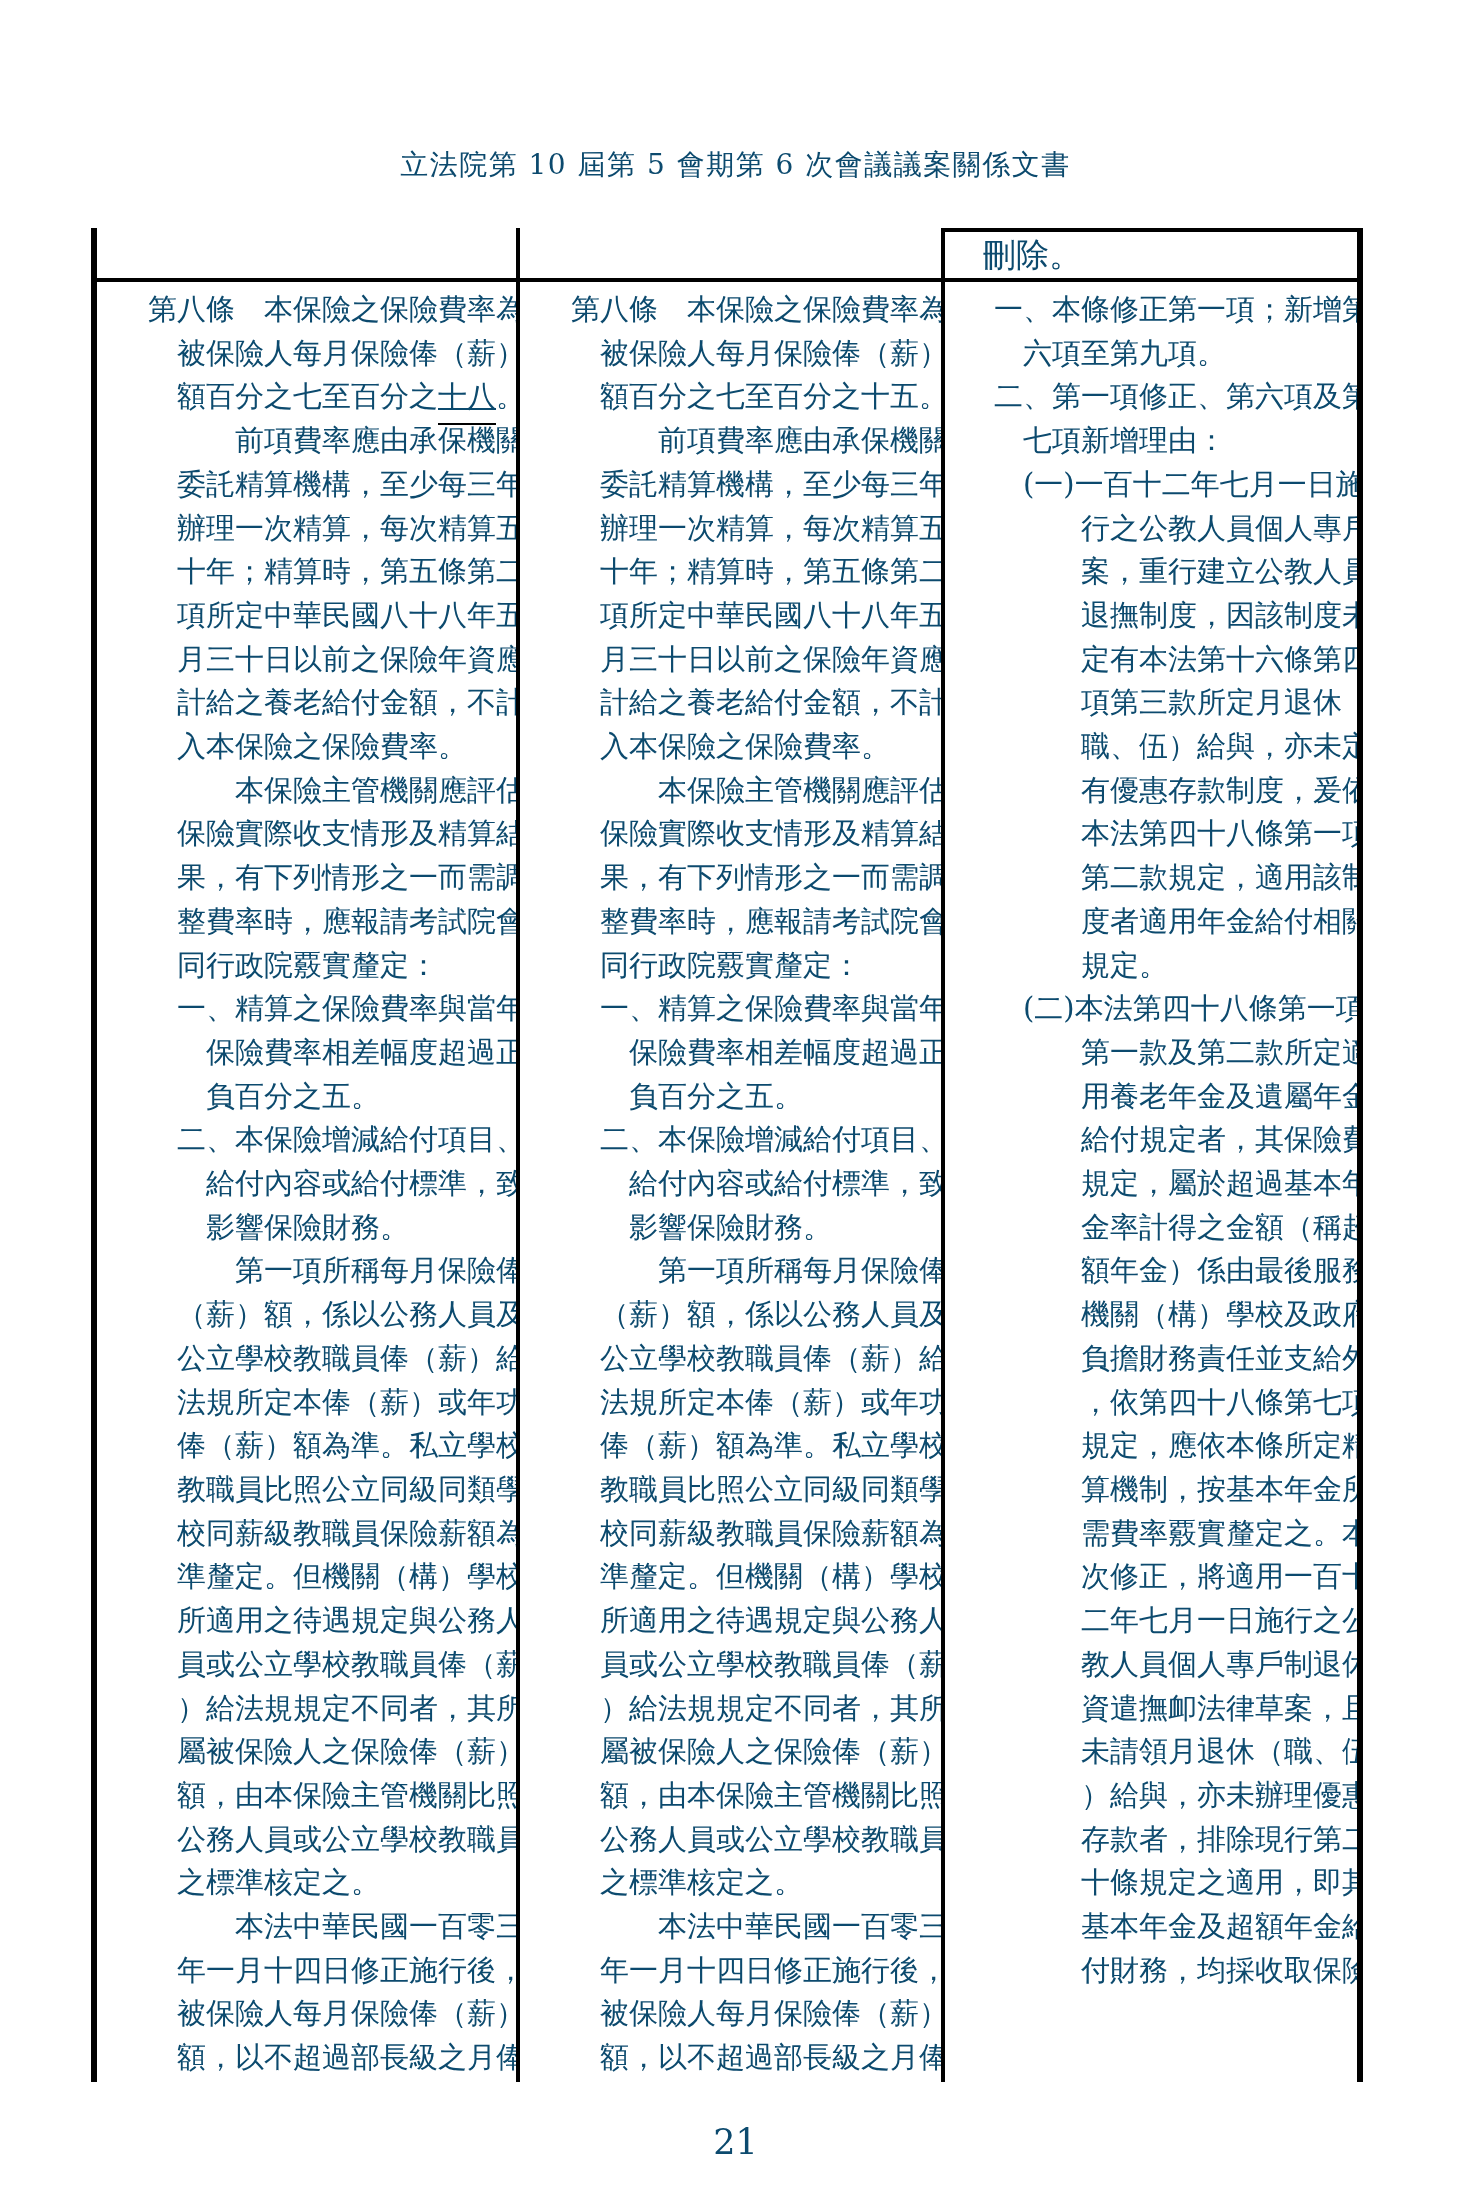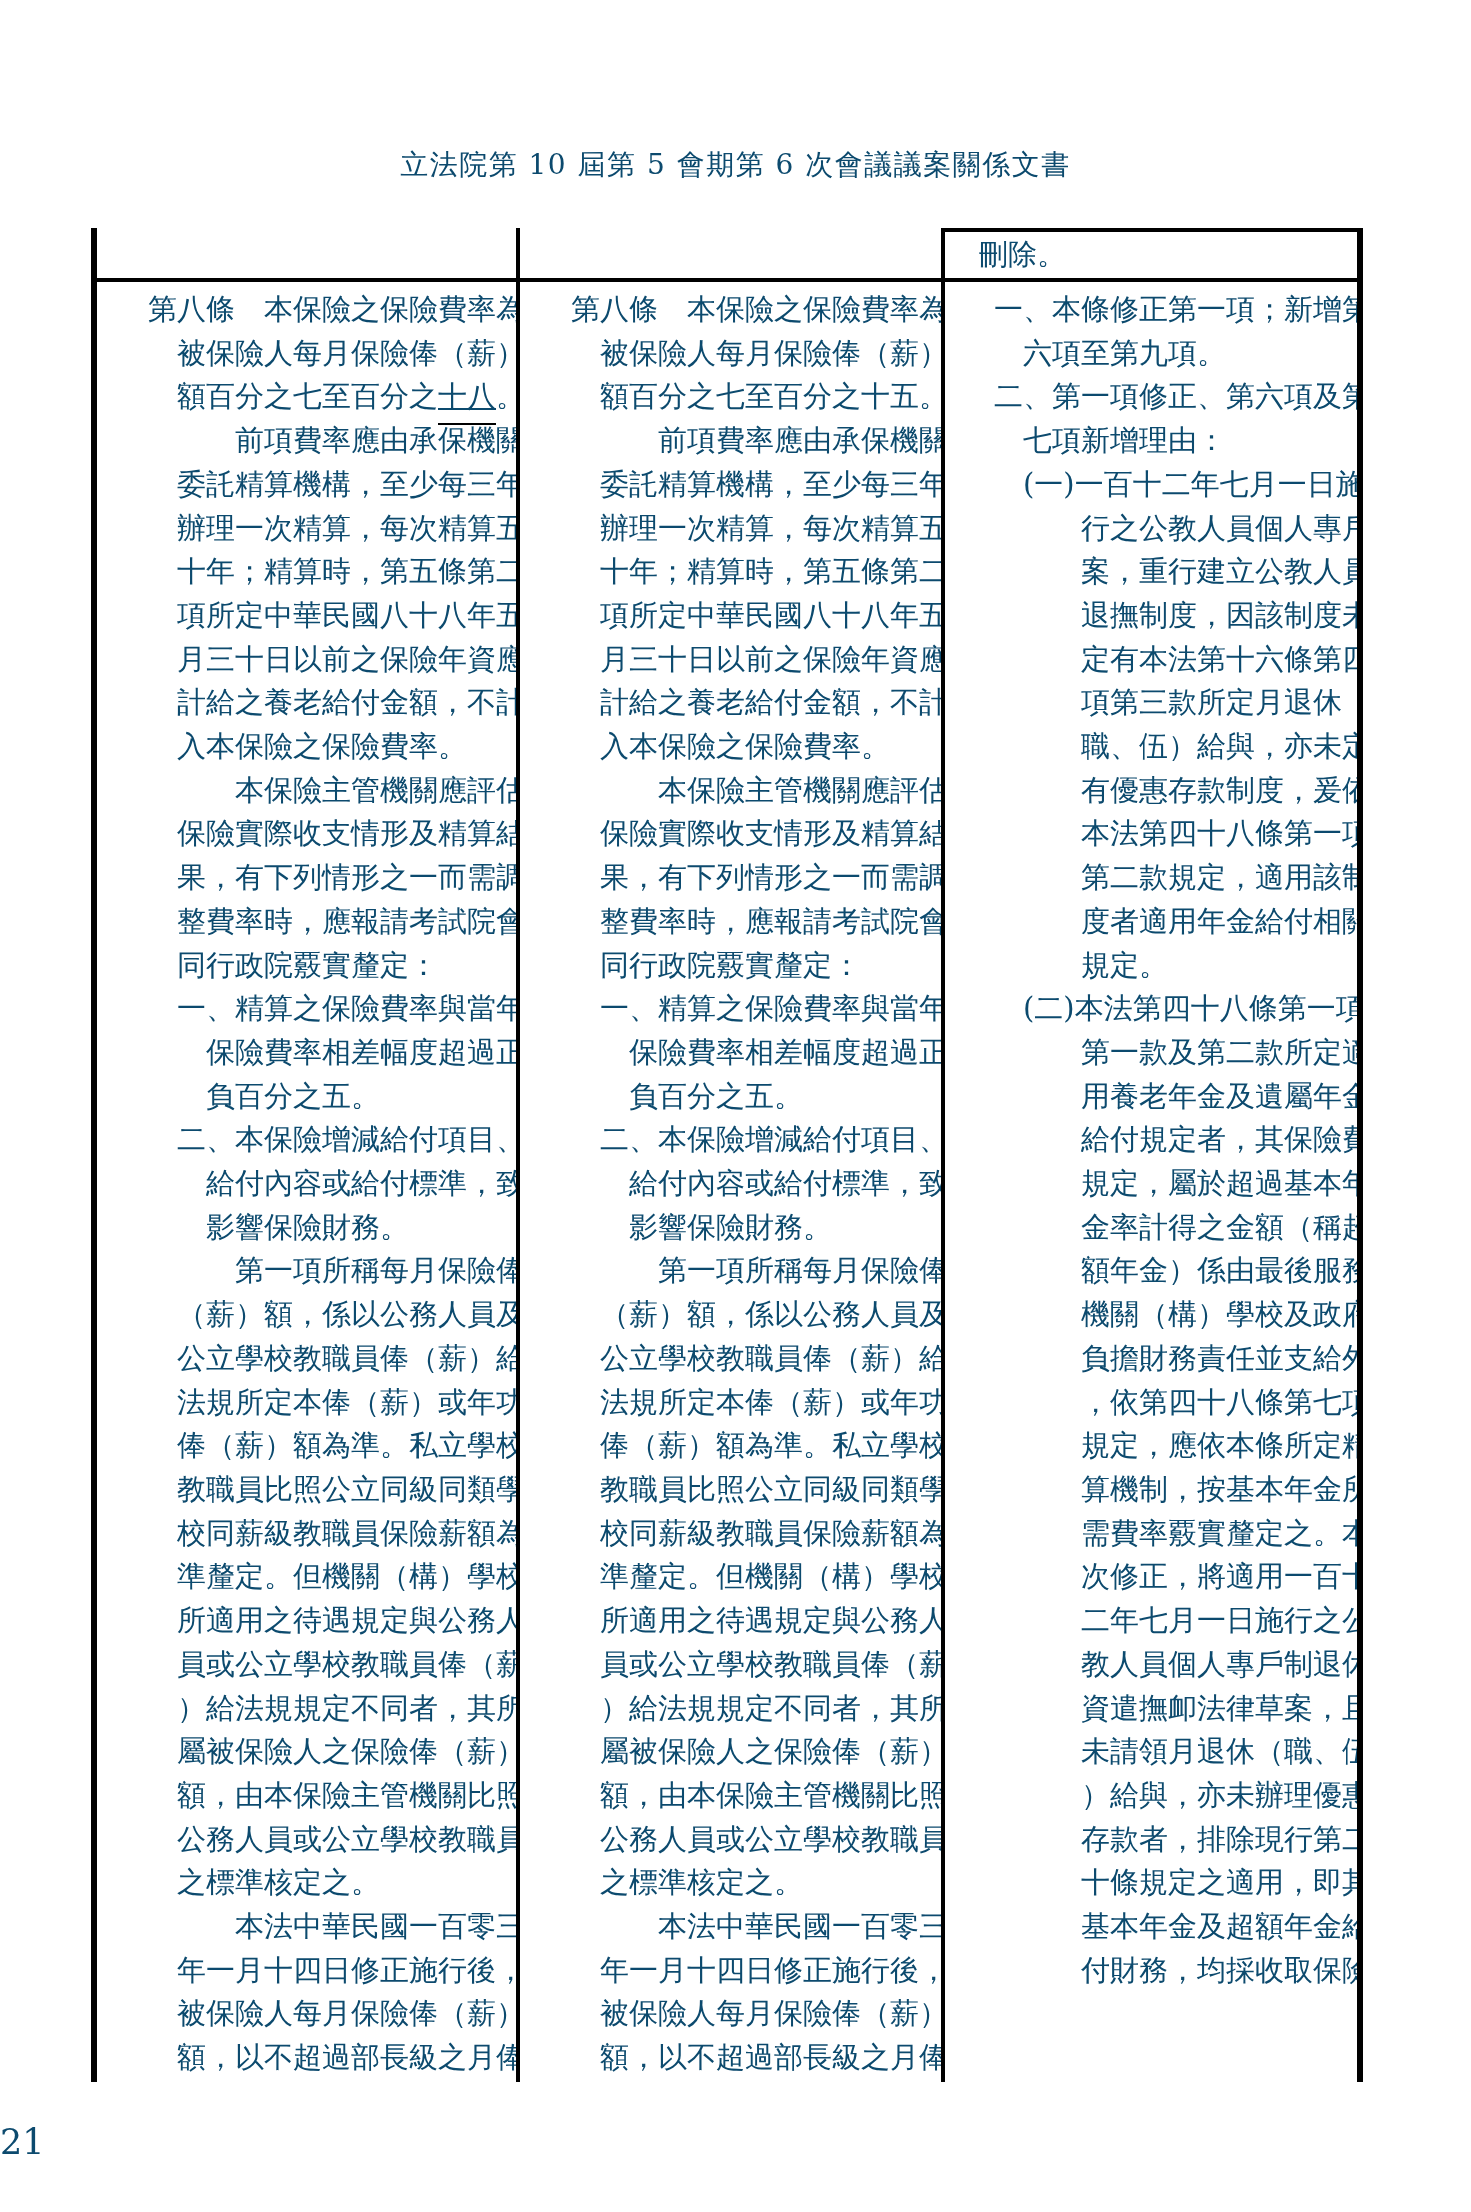--- a/index.html
+++ b/index.html
@@ -29,39 +29,40 @@
   }
   .col{height:100%;flex:none;box-sizing:border-box;}
   .col.c1{width:419px;}
   .col.c2{width:421px;}
   .col.c3{width:412px;}
   .vdiv{width:4px;background:#000;flex:none;height:100%;}
   .row1{
     height:54px;box-sizing:border-box;
     border-top:4px solid transparent;
     border-bottom:4px solid #000;
-    font-size:29px;line-height:45px;
+    font-size:33px;line-height:45px;
     padding-left:5px;
     white-space:pre;
     overflow:hidden;
   }
   .c3 .row1{border-top-color:#000;}
   .row2{
     height:calc(100% - 54px);box-sizing:border-box;
     padding:6px 0 0 13px;
     font-size:29px;
     line-height:43.7px;
     overflow:hidden;
     margin-left:38px;
   }
   .c3 .row2{padding-left:11px;}
   .tl{white-space:pre;}
   .u{border-bottom:2.5px solid #000;padding-bottom:10px;text-decoration:underline;}
   .page-number{
     position:absolute;top:2122px;left:0;width:100%;
+    text-align:center;
     font-size:35px;
     font-family:"DejaVu Serif","Liberation Serif",serif;
   }
 </style>
 </head>
 <body>
 
 <div class="page">
 
   <div class="doc-header">立法院第 10 屆第 5 會期第 6 次會議議案關係文書</div>

